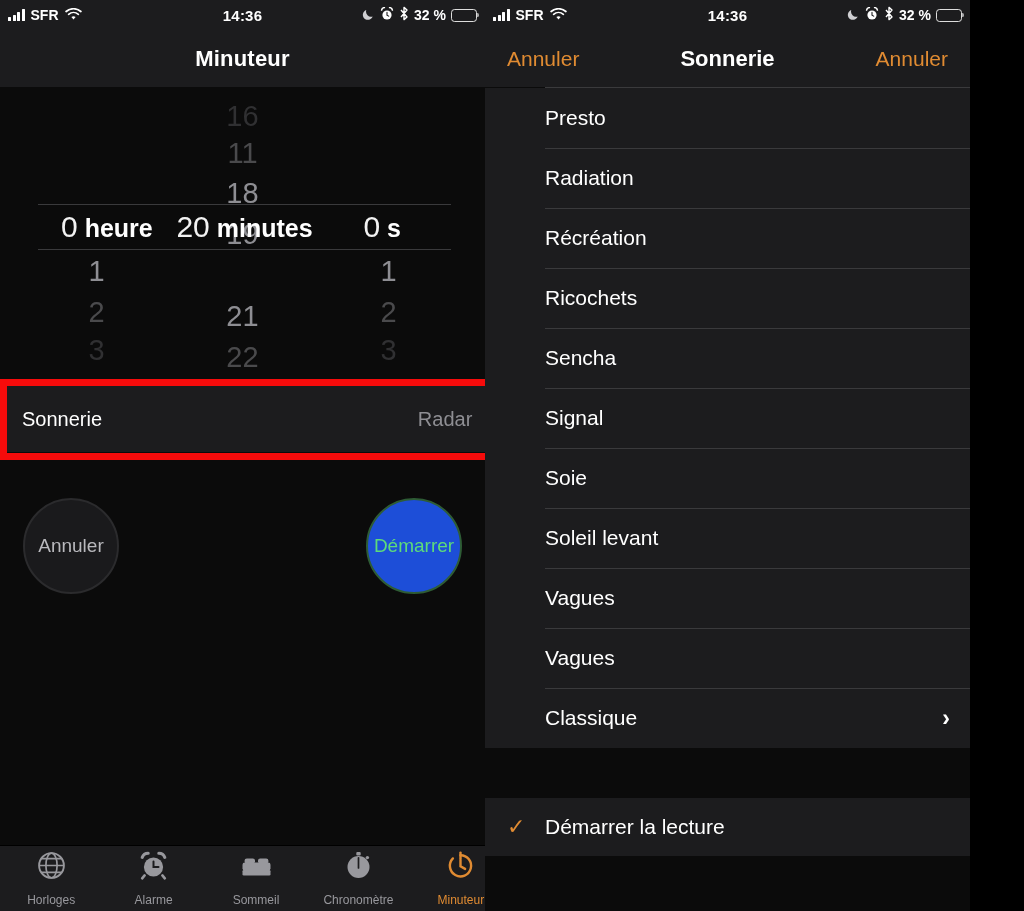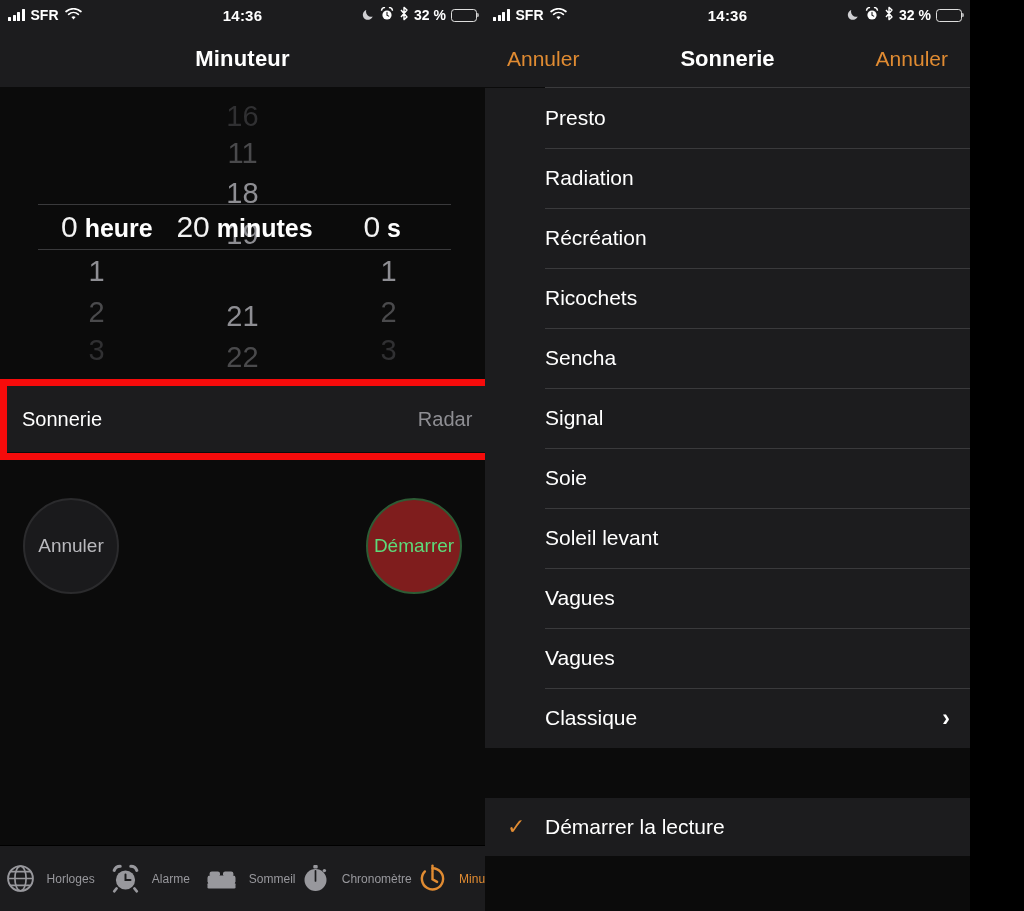--- a/index.html
+++ b/index.html
@@ -223,38 +223,38 @@
     box-sizing: border-box;
   }
   .btn-cancel {
     left: 23px;
     background: #1a1a1c;
     border: 2px solid #2b2b2d;
     color: #b9b9bd;
   }
   .btn-start {
     right: 23px;
-    background: #7f1d1d;
+    background: #1d4ed8;
     border: 2px solid #2e5c35;
     color: #5ddb7a;
   }
 
   
   .tabbar {
     position: absolute;
     left: 0; bottom: 0;
     width: 512px; height: 65px;
     background: #1c1c1e;
     border-top: 1px solid #000;
     display: flex;
   }
   .tab {
     flex: 1;
     display: flex;
-    flex-direction: row;
+    flex-direction: column;
     align-items: center;
     justify-content: center;
     gap: 12px;
     color: #98989d;
     font-size: 12px;
     text-align: right;
   }
   .tab.active { color: #e08b32; }
   .tab-icon { height: 30px; display: flex; align-items: center; justify-content: center; }
   .tab-icon svg { display: block; }

